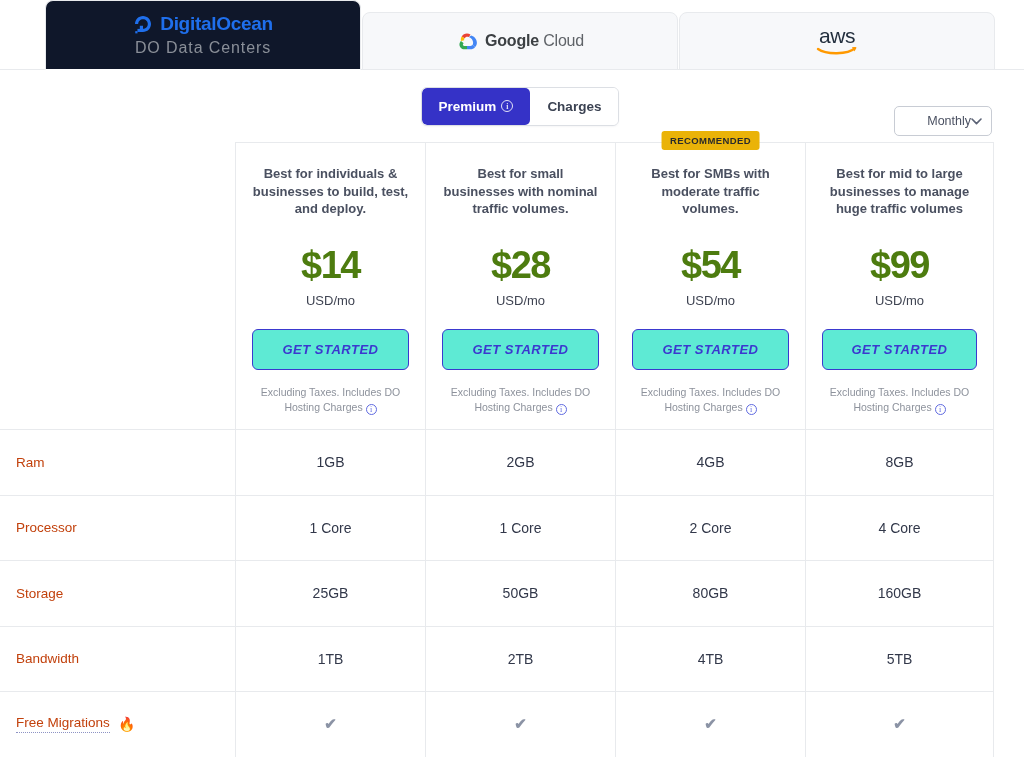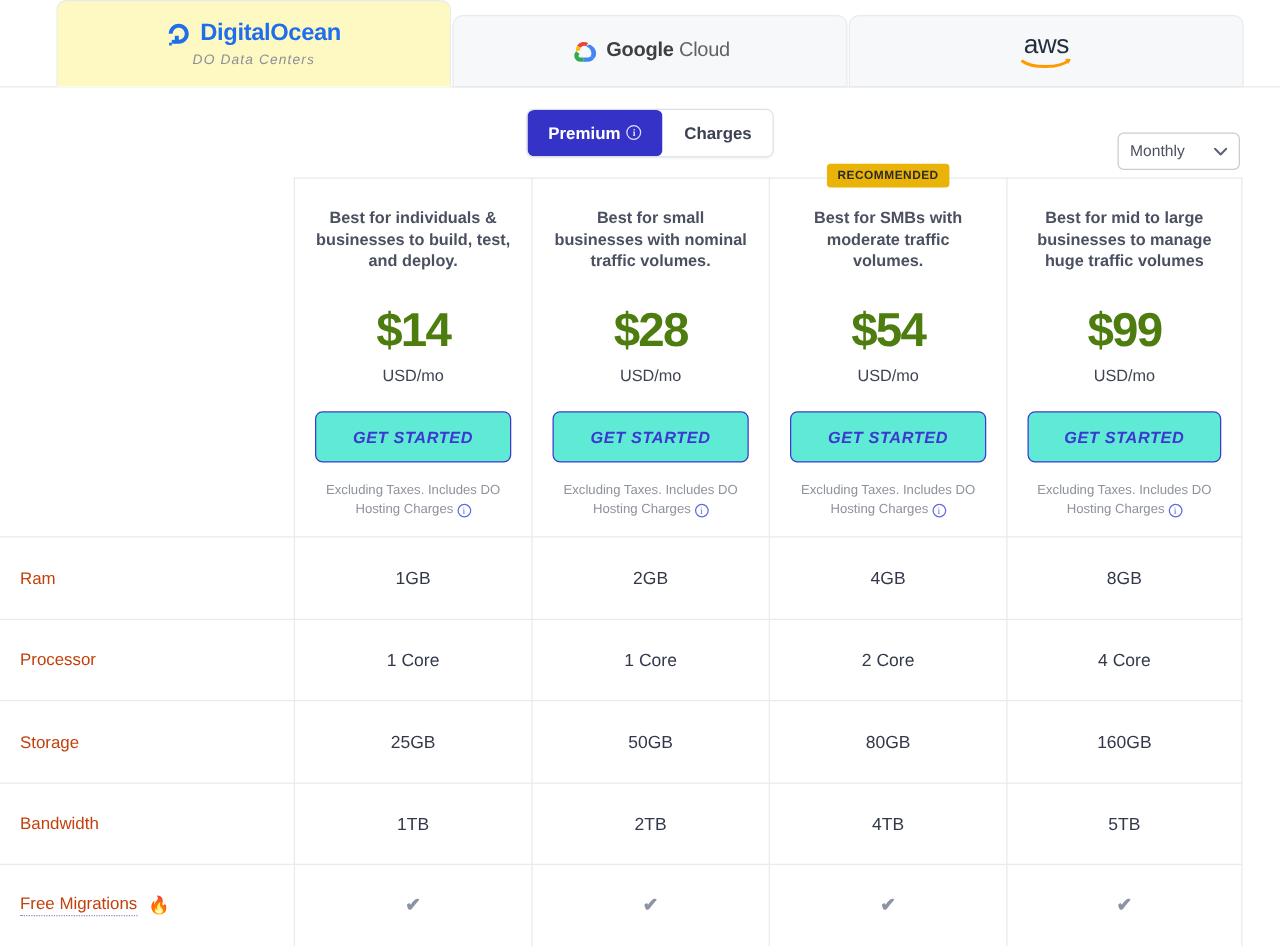--- a/index.html
+++ b/index.html
@@ -42,21 +42,21 @@
     justify-content: center;
     gap: 4px;
     cursor: pointer;
     background: #f7f8fa;
     border: 1px solid #e8eaed;
     border-bottom: 1px solid #e8eaed;
     border-radius: 8px 8px 0 0;
     margin-right: 1px;
   }
   .tab.active {
-    background: #fef9c3;
+    background: #0f172a;
     border-bottom: 1px solid #ffffff;
     z-index: 3;
     height: 70px;
   }
   .tab.inactive {
     height: 58px;
     align-self: flex-end;
     background: #f7f8fa;
   }
 
@@ -66,24 +66,23 @@
     justify-content: center;
     gap: 7px;
   }
   .do-wordmark {
     font-size: 19px;
     font-weight: bold;
     color: #1f6fec;
     letter-spacing: -0.3px;
   }
   .tab-sub {
-    font-size: 11px;
+    font-size: 16px;
     color: #8a8f98;
     letter-spacing: 0.9px;
-    font-style: italic;
   }
 
   .aws-logo { display: flex; flex-direction: column; align-items: center; gap: 0px; }
   .aws-text {
     font-size: 21px;
     font-weight: normal;
     color: #232f3e;
     letter-spacing: -0.5px;
     line-height: 19px;
   }
@@ -145,21 +144,21 @@
     position: absolute;
     right: 32px;
     top: 106px;
     width: 98px;
     height: 30px;
     border: 1px solid #c8ccd4;
     border-radius: 5px;
     background: #fff;
     display: flex;
     align-items: center;
-    justify-content: space-between;
+    justify-content: flex-end;
     padding: 0 9px;
     cursor: pointer;
   }
   .period-select span { font-size: 12.5px; color: #4b5162; }
   .chev { color: #5b6275; font-size: 10px; line-height: 1; }
 
   
   .grid {
     display: grid;
     grid-template-columns: 235px 190px 190px 190px 189px;

